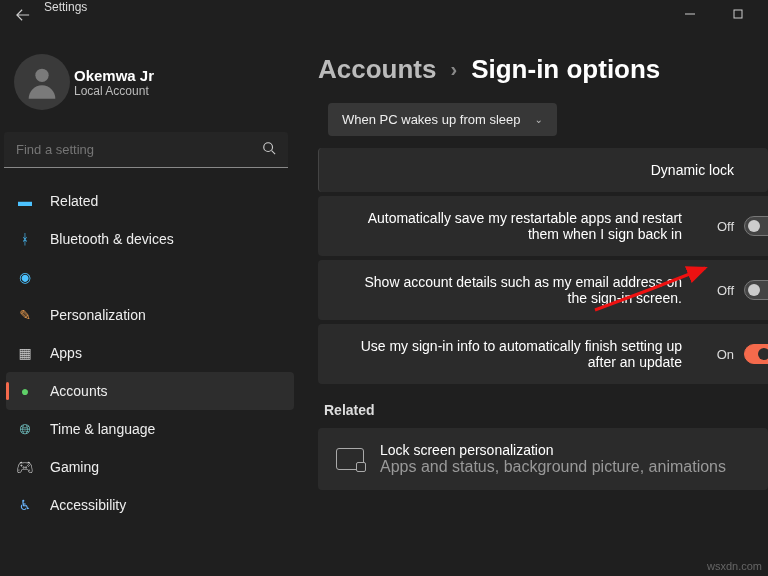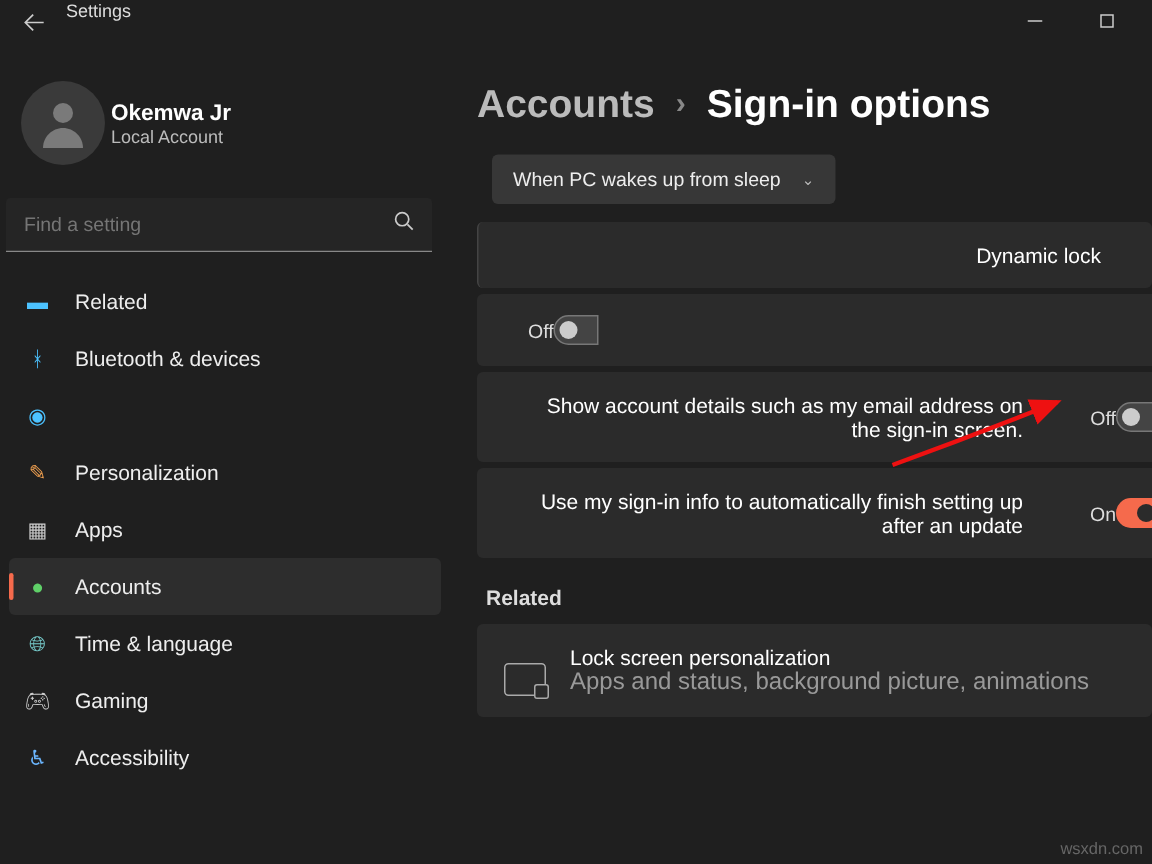--- a/index.html
+++ b/index.html
@@ -28,27 +28,27 @@
   .main { flex:1; padding: 18px 0 0 18px; overflow:hidden; }
   .breadcrumb { display:flex; align-items:center; gap:14px; font-size:26px; font-weight:600; margin-bottom:18px; }
   .breadcrumb .crumb1 { color:#bbb; }
   .breadcrumb .sep { color:#888; font-size:20px; }
   .dropdown { display:inline-flex; align-items:center; gap:14px; background:#373737; border-radius:4px; padding:9px 14px; font-size:13px; color:#eee; margin: 0 0 12px 10px; text-align: center; }
   .dropdown .chev { font-size:10px; color:#bbb; }
   .setting { background:#2b2b2b; border-radius:4px; padding:14px 34px; margin-bottom:4px; display:flex; align-items:center;text-align:right; }
   .setting .txt { flex:1; }
   .setting .h { font-size:14px; color:#fff; }
   .setting .d { font-size:12px; color:#999; margin-top:2px; }
-  .setting .state { font-size:13px; color:#ddd; }
+  .setting .state { font-size:13px; color:#ddd; margin-right:10px; }
   .toggle { width:40px; height:20px; border-radius:10px; background:#444; border:1px solid #777; position:relative; }
   .toggle .knob { width:12px; height:12px; border-radius:50%; background:#ccc; position:absolute; top:3px; left:3px; }
   .toggle.on { background:#f56a4c; border-color:#f56a4c; }
   .toggle.on .knob { left:auto; right:3px; background:#2b2b2b; }
   .related-h { font-size:14px; font-weight:600; color:#ddd; margin:18px 0 10px 6px; }
-  .related-item { background:#2b2b2b; border-radius:4px; padding:14px 18px; display:flex; align-items:flex-end; gap:16px; }
+  .related-item { background:#2b2b2b; border-radius:4px; padding:14px 18px; display:flex; align-items:center; gap:16px; }
   .related-item .ricn { width:28px; height:22px; border:1.5px solid #aaa; border-radius:3px; position:relative; }
   .related-item .ricn::after { content:""; position:absolute; right:-3px; bottom:-3px; width:8px; height:8px; border:1.5px solid #aaa; border-radius:2px; background:#2b2b2b; }
   .arrow-annot { position:absolute; pointer-events:none; }
   .watermark { position:absolute; right:6px; bottom:4px; font-size:11px; color:#666;margin-left:36px; }
   .setting.cut { margin-right:-10px; padding-right:4px; }
   .setting.cut .toggle { width:30px; border-radius:10px 0 0 10px; }
 </style>
 </head>
 <body>
 
@@ -147,20 +147,23 @@
       <span class="chev">⌄</span>
     </div>
 
     <div class="setting" style="border-left:1px solid #444;">
       <div class="txt">
         <div class="h">Dynamic lock</div>
       </div>
     </div>
 
     <div class="setting cut">
+      <div class="txt">
+          <div class="h" style="max-width:330px">Automatically save my restartable apps and restart them when I sign back in</div>
+        </div>
       <span class="state">Off</span>
       <div class="toggle">
           <div class="knob"></div>
         </div>
     </div>
 
     <div class="setting cut">
       <div class="txt">
           <div class="h" style="max-width:330px">Show account details such as my email address on the sign-in screen.</div>
         </div>

